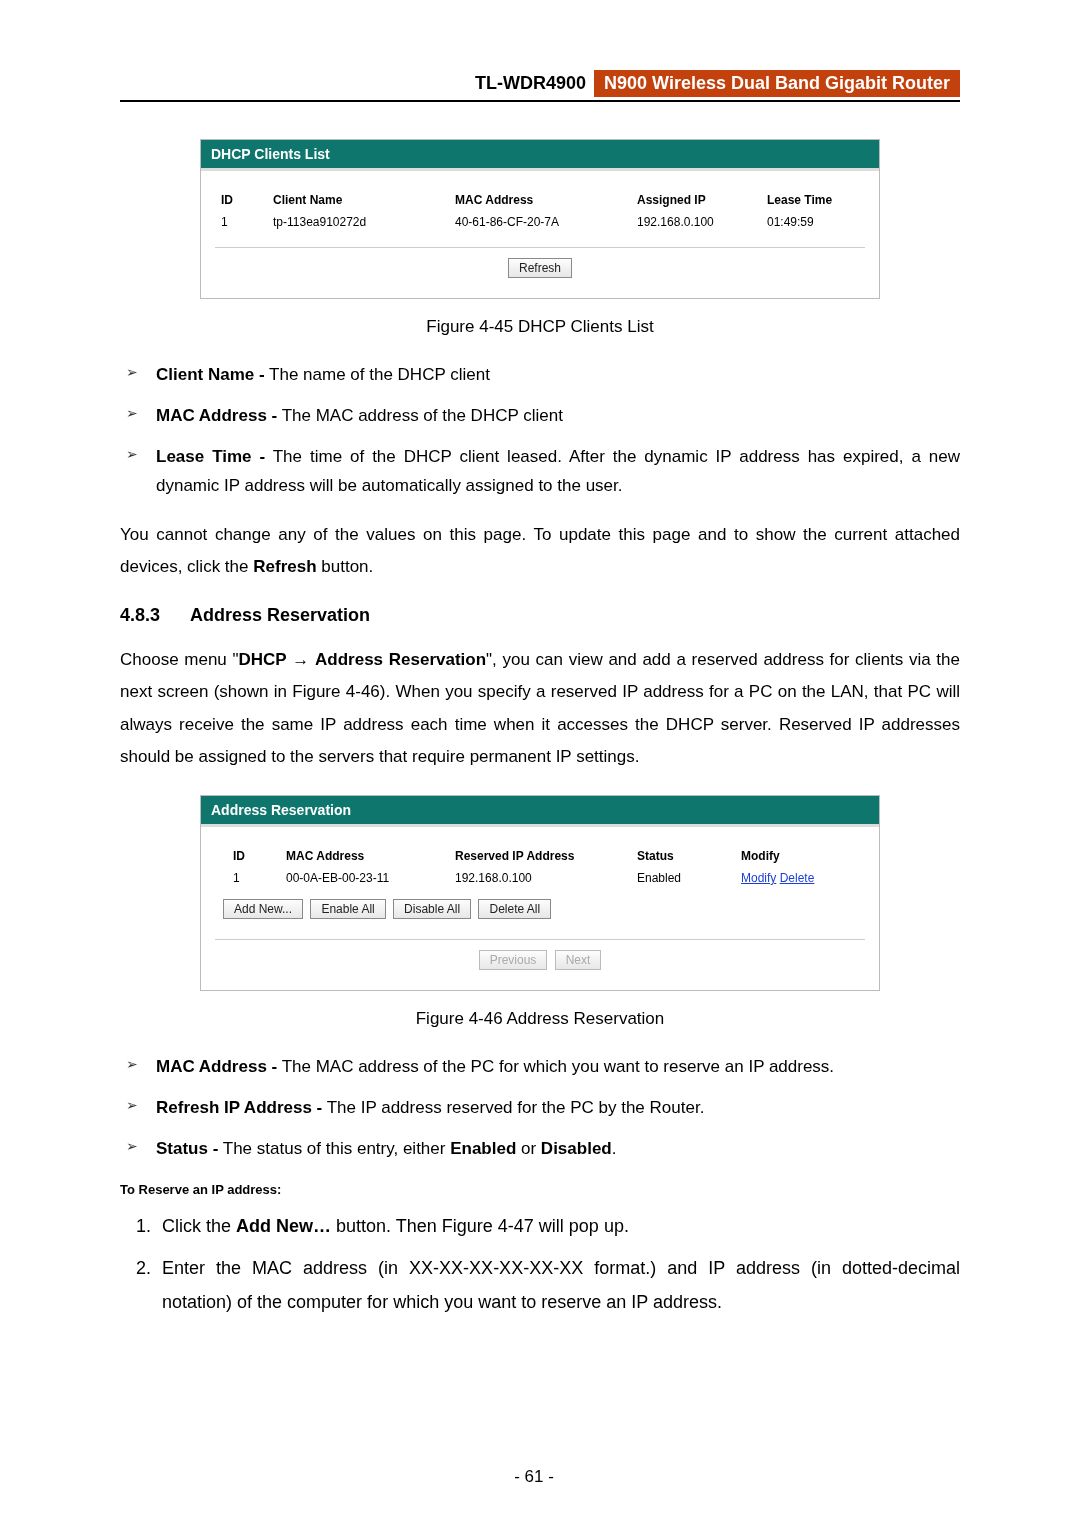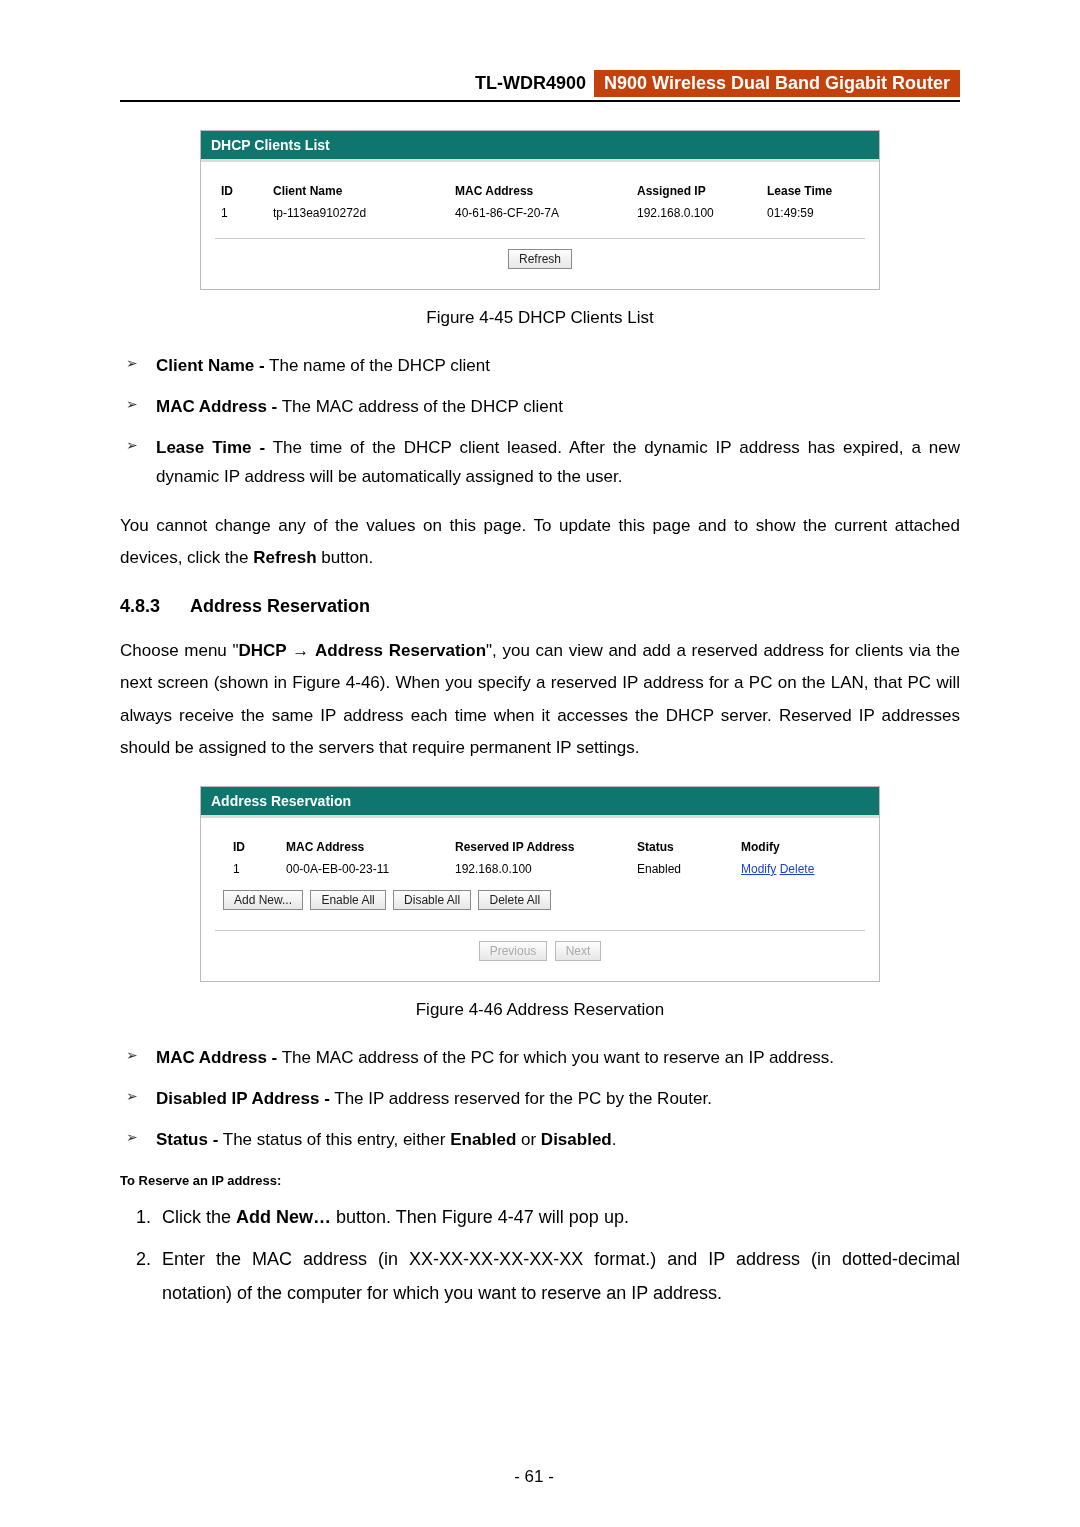--- a/index.html
+++ b/index.html
@@ -1,17 +1,17 @@
 <!DOCTYPE html>
 <html><head>
 <meta charset="utf-8">
 <style>
   html,body{margin:0;padding:0;background:#fff;}
   .page{width:1080px;min-height:1527px;box-sizing:border-box;padding:70px 120px 40px 120px;font-family:Arial,Helvetica,sans-serif;color:#000;position:relative;}
-  .hdr{border-bottom:2.5px solid #000;padding-bottom:3px;margin-bottom:28px;}
+  .hdr{border-bottom:2.5px solid #000;padding-bottom:3px;margin-bottom:37px;}
   .hdr-row{display:flex;justify-content:flex-end;}
   .model{font-weight:bold;font-size:18px;background:#fff;padding:3px 8px;}
   .prod{background:#c2410c;color:#fff;font-weight:bold;font-size:18px;padding:3px 10px;}
   
   .panel-wrap{margin:10px 80px 0 80px;border:1px solid #bbb;background:#fff;}
   .panel-title{background:#0f766e;color:#fff;font-weight:bold;font-size:14px;padding:6px 10px;border-bottom:3px solid #dcdcdc;}
   .panel-body{padding:18px 14px 10px 14px;font-size:12px;}
   .tbl{width:100%;border-collapse:collapse;font-size:12px;}
   .tbl th{text-align:left;font-weight:bold;padding:4px 6px;}
   .tbl td{padding:4px 6px;}
@@ -124,21 +124,21 @@
       <div class="panel-sep">
         <span class="btn dis">Previous</span>
         <span class="btn dis">Next</span>
       </div>
     </div>
   </div>
   <div class="fig-cap">Figure 4-46 Address Reservation</div>
 
   <ul class="arrow">
     <li><b>MAC Address -</b><span> The MAC address of the PC for which you want to reserve an IP address.</span></li>
-    <li><b>Disabled IP Address -</b><span> The IP address reserved for the PC by the Router.</span></li>
+    <li><b>Refresh IP Address -</b><span> The IP address reserved for the PC by the Router.</span></li>
     <li><b>Status -</b><span> The status of this entry, either </span><b>Enabled</b><span> or </span><b>Disabled</b><span>.</span></li>
   </ul>
 
   <div class="sub-bold">To Reserve an IP address:</div>
 
   <ol class="steps">
     <li><span>Click the </span><b>Add New…</b><span> button. Then Figure 4-47 will pop up.</span></li>
     <li>Enter the MAC address (in XX-XX-XX-XX-XX-XX format.) and IP address (in dotted-decimal notation) of the computer for which you want to reserve an IP address.</li>
   </ol>
 

